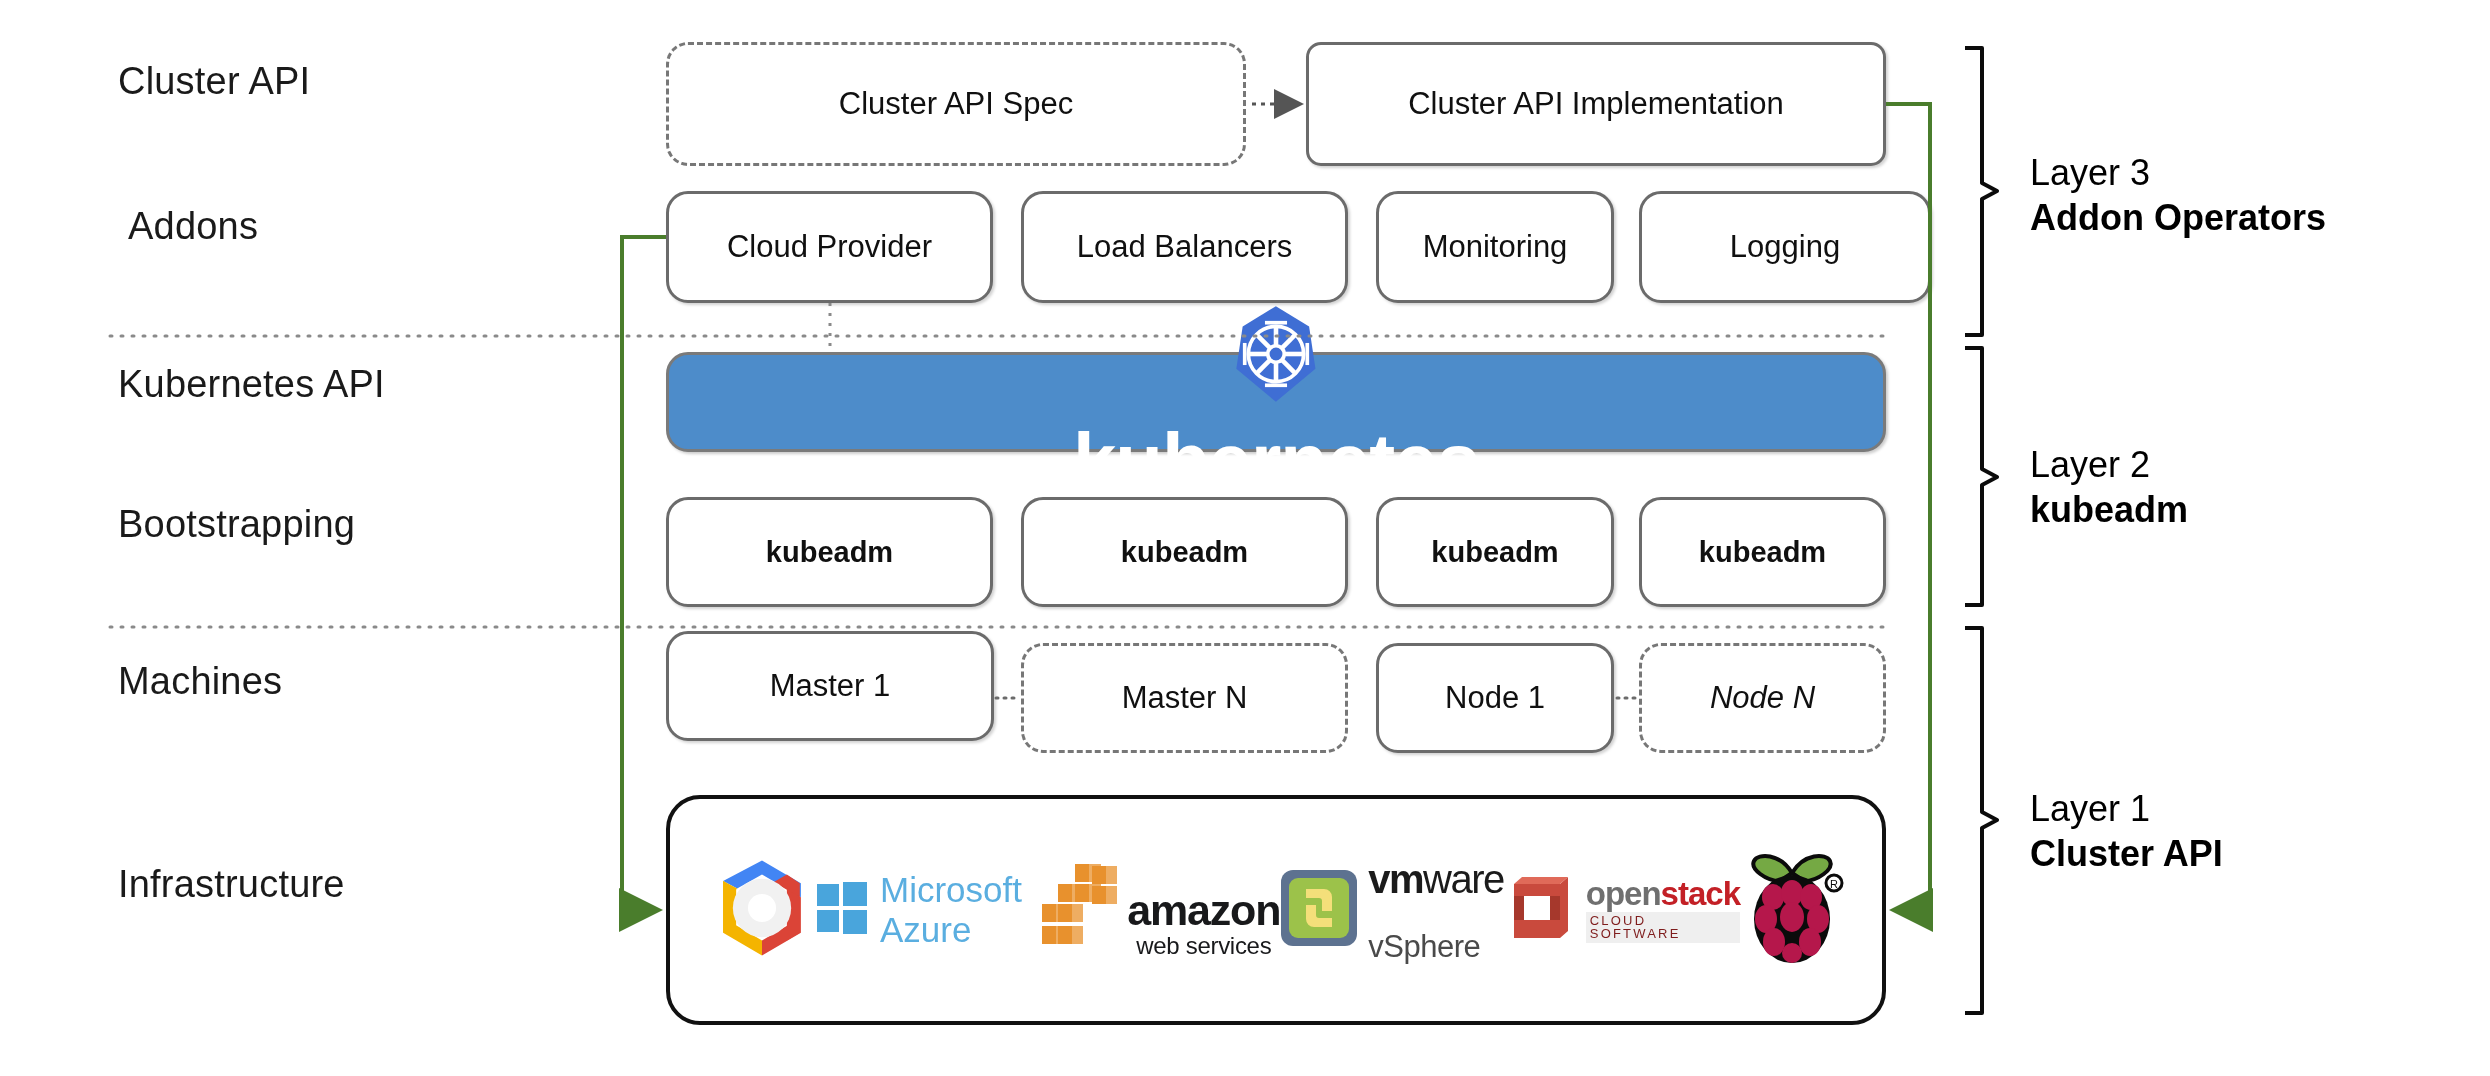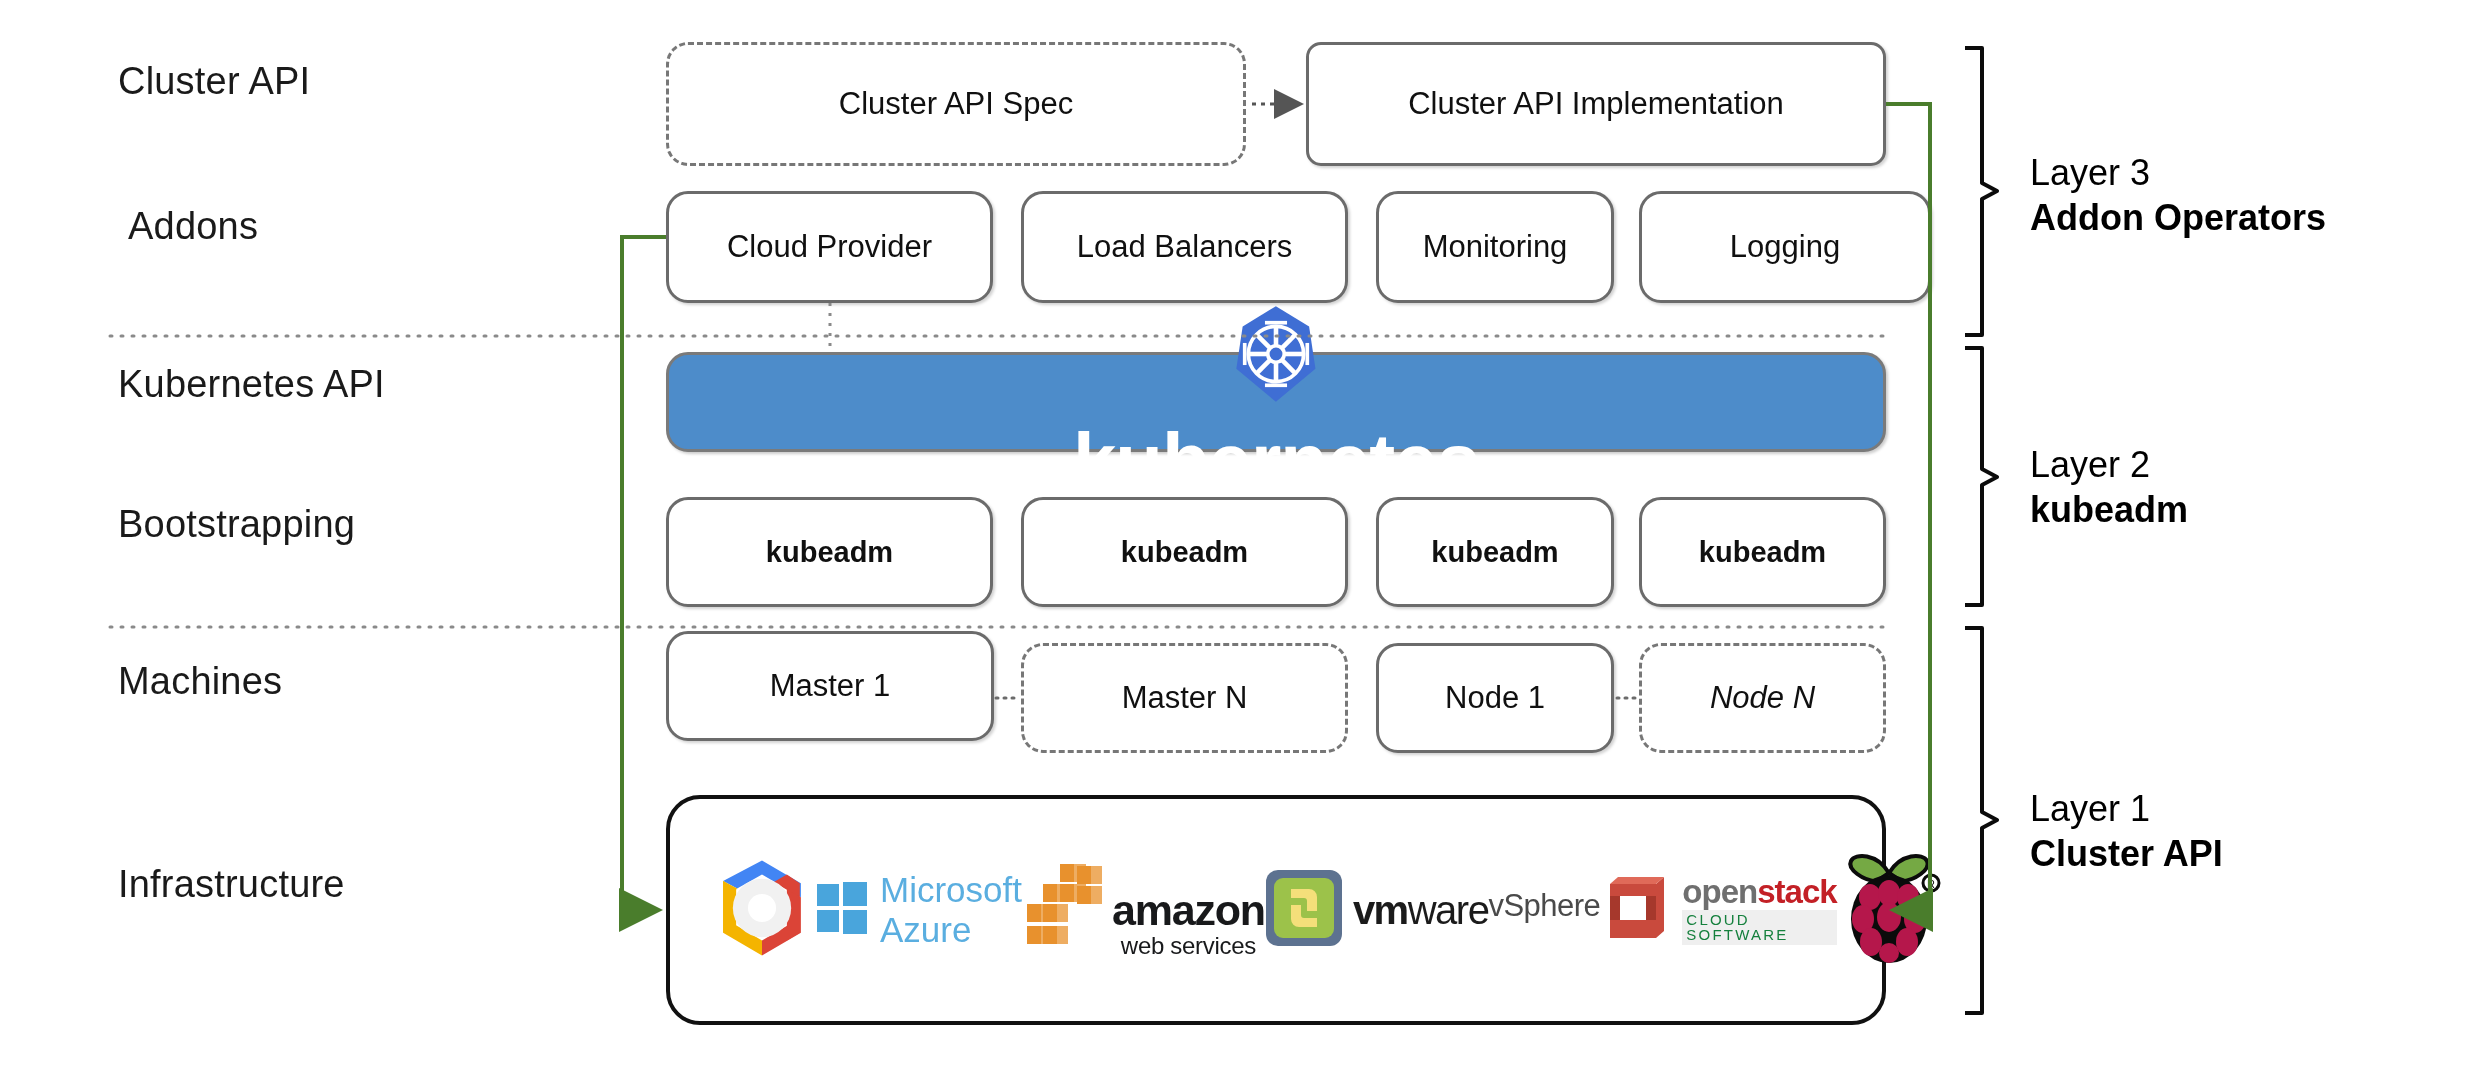--- a/index.html
+++ b/index.html
@@ -90,32 +90,32 @@
   .azure-wrap { display:flex; align-items:center; gap:12px; }
   .azure-text { color:#5aaee0; font-size:35px; }
 
   
   .aws-wrap { display:flex; flex-direction:column; align-items:center; line-height:1; }
   .aws-name { font-size:43px; font-weight:bold; letter-spacing:-1.2px; color:#18191b; }
   .aws-sub  { font-size:24px; color:#18191b; letter-spacing:-.3px; margin-top:2px;}
 
   
   .vm-wrap { display:flex; align-items:center; gap:10px; }
-  .vm-txt  { display:flex; flex-direction:row; line-height:1.0; }
+  .vm-txt  { display:flex; flex-direction:column; line-height:1.0;gap:32px; }
   .vm-name { font-size:40px; letter-spacing:-1.5px; color:#1b1b1b; }
   .vm-name b { font-weight:bold; }
   .vm-sub  { font-size:31px; color:#4a4a4a; letter-spacing:-.5px; }
 
   
   .os-wrap { display:flex; align-items:center; gap:10px; }
   .os-txt  { display:flex; flex-direction:column; line-height:1.05; }
   .os-name { font-size:33px; font-weight:bold; letter-spacing:-1px; }
   .os-name .o { color:#6f6f6f; }
   .os-name .s { color:#c32026; }
-  .os-sub  { font-size:15px; color:#15803d; letter-spacing:2.2px;
+  .os-sub  { font-size:13px; color:#7f1d1d; letter-spacing:2.2px;
              background:#efefef; padding:2px 4px; }
 
   
   .layer-text {
     position: absolute;
     font-size: 36px;
     line-height: 1.25;
     white-space: nowrap;
   }
   .layer-text .b { font-weight: bold; display:block; }

